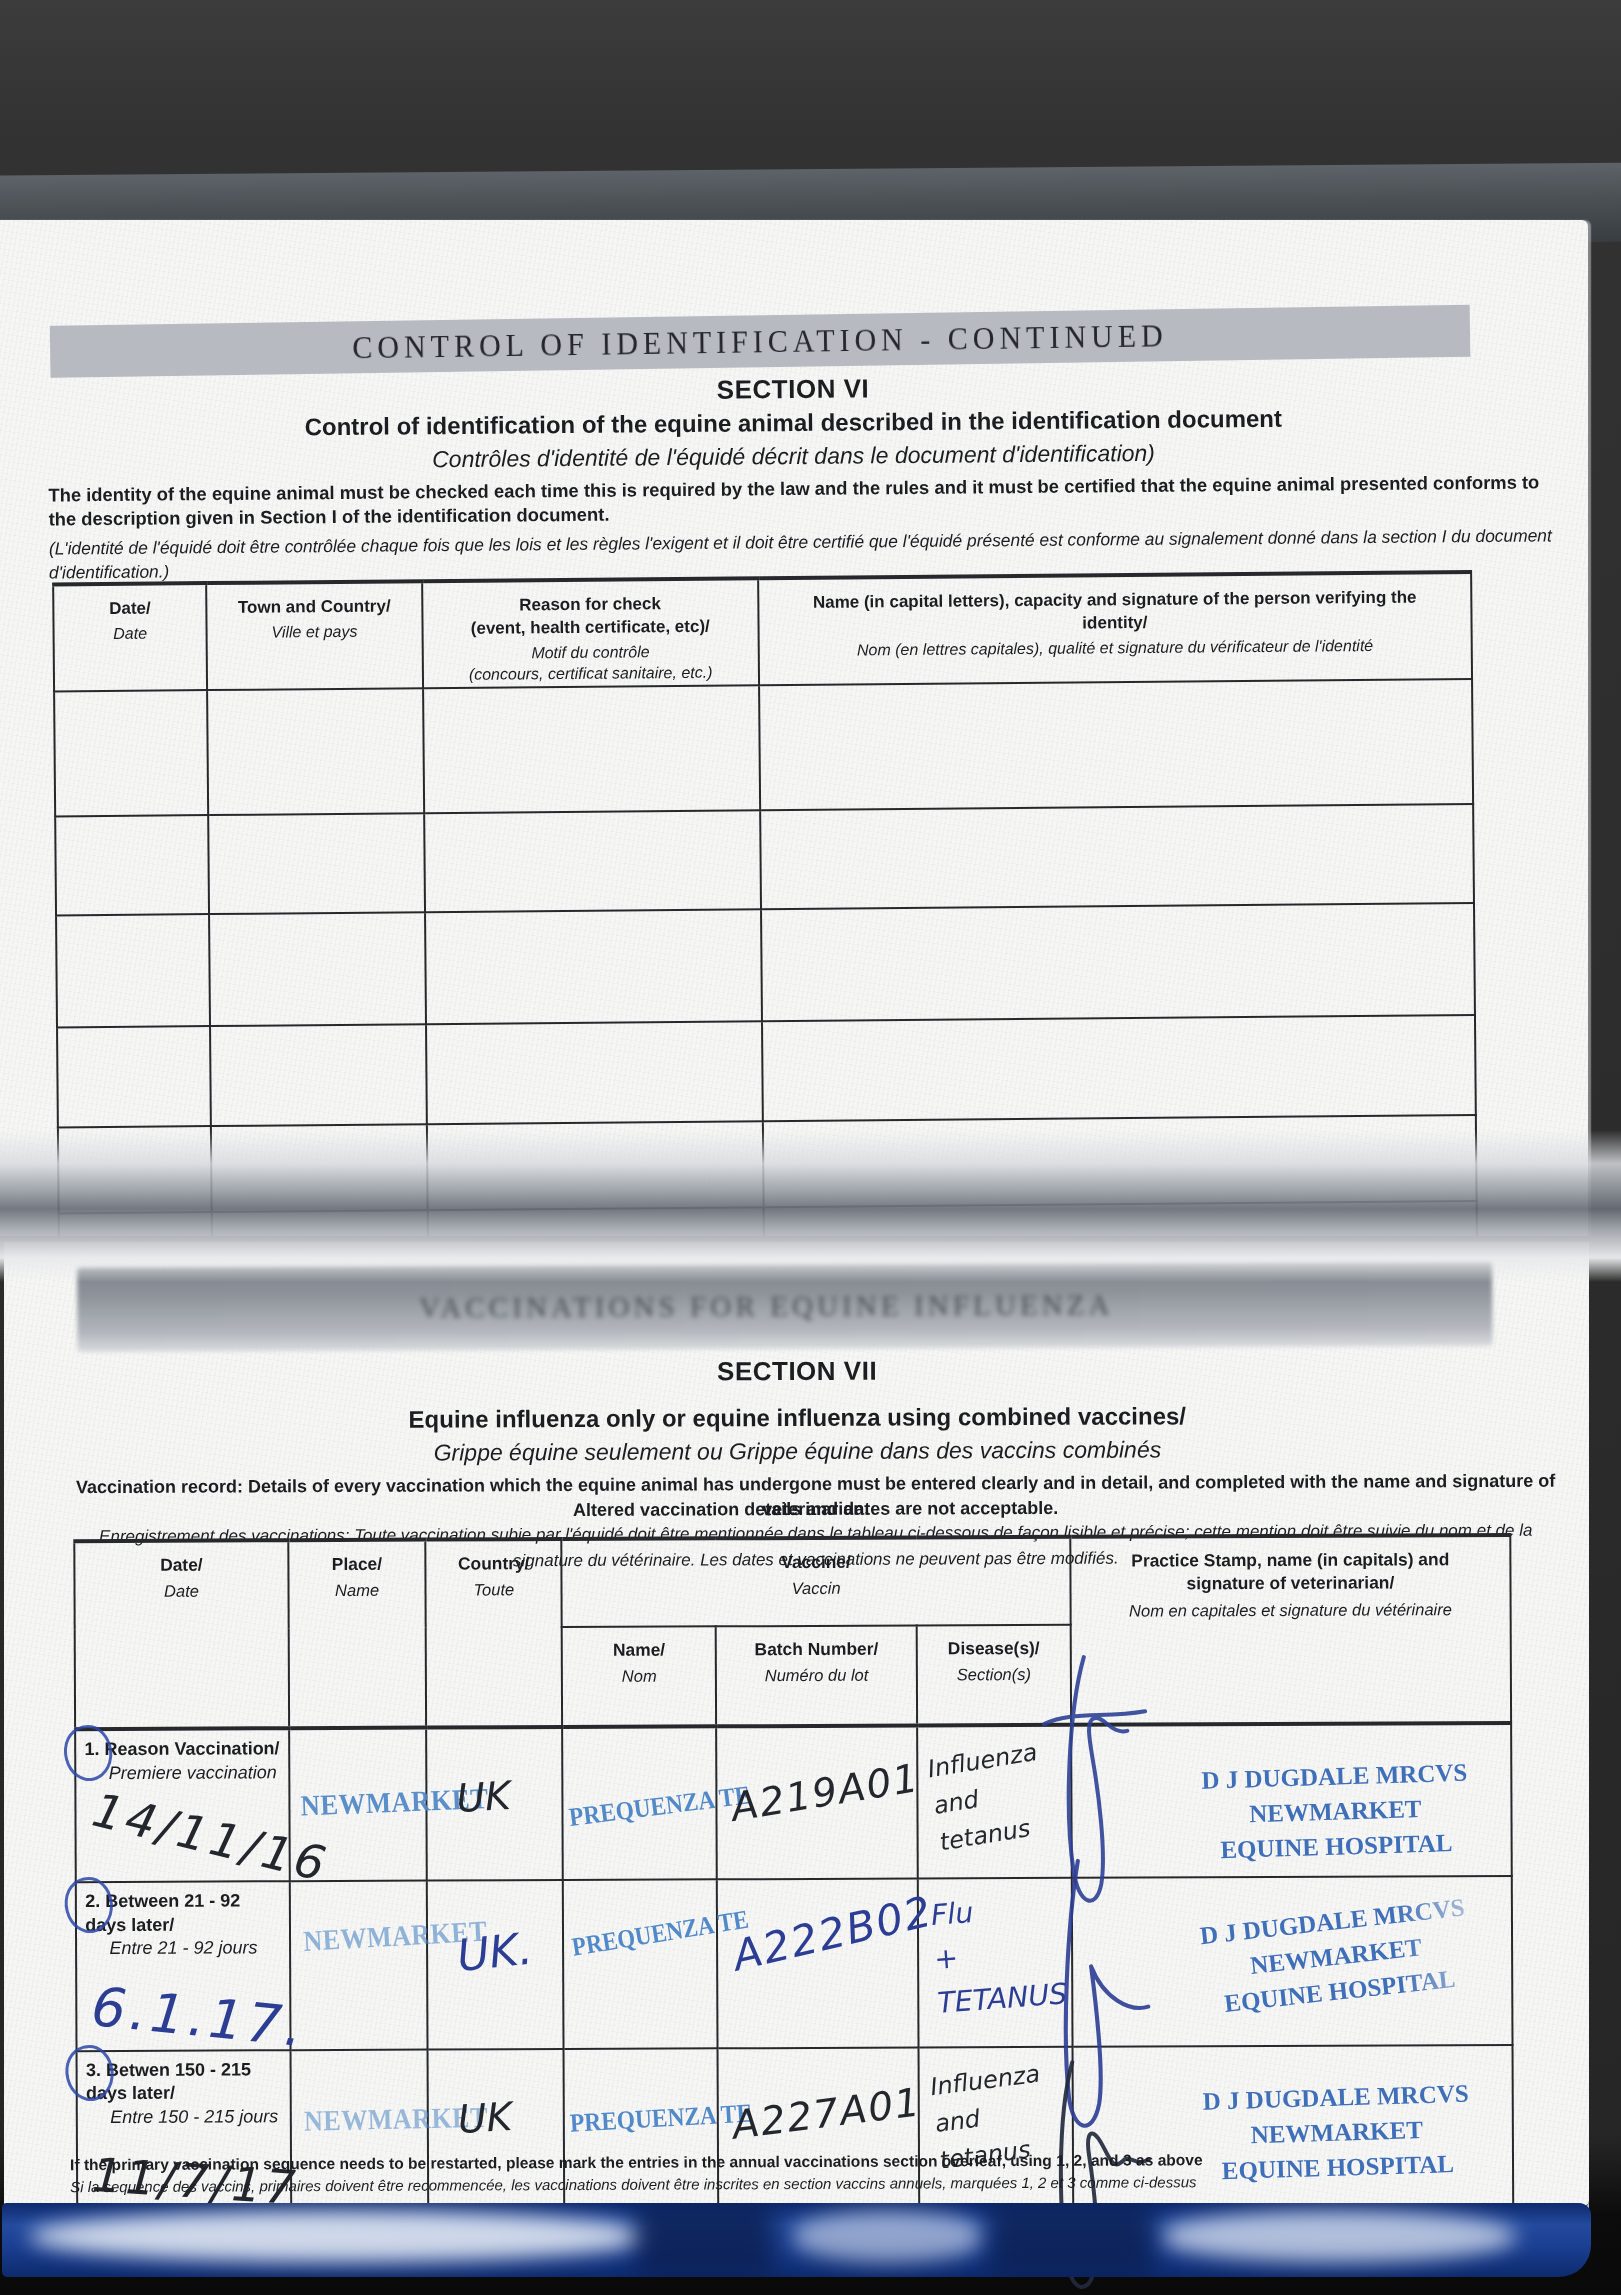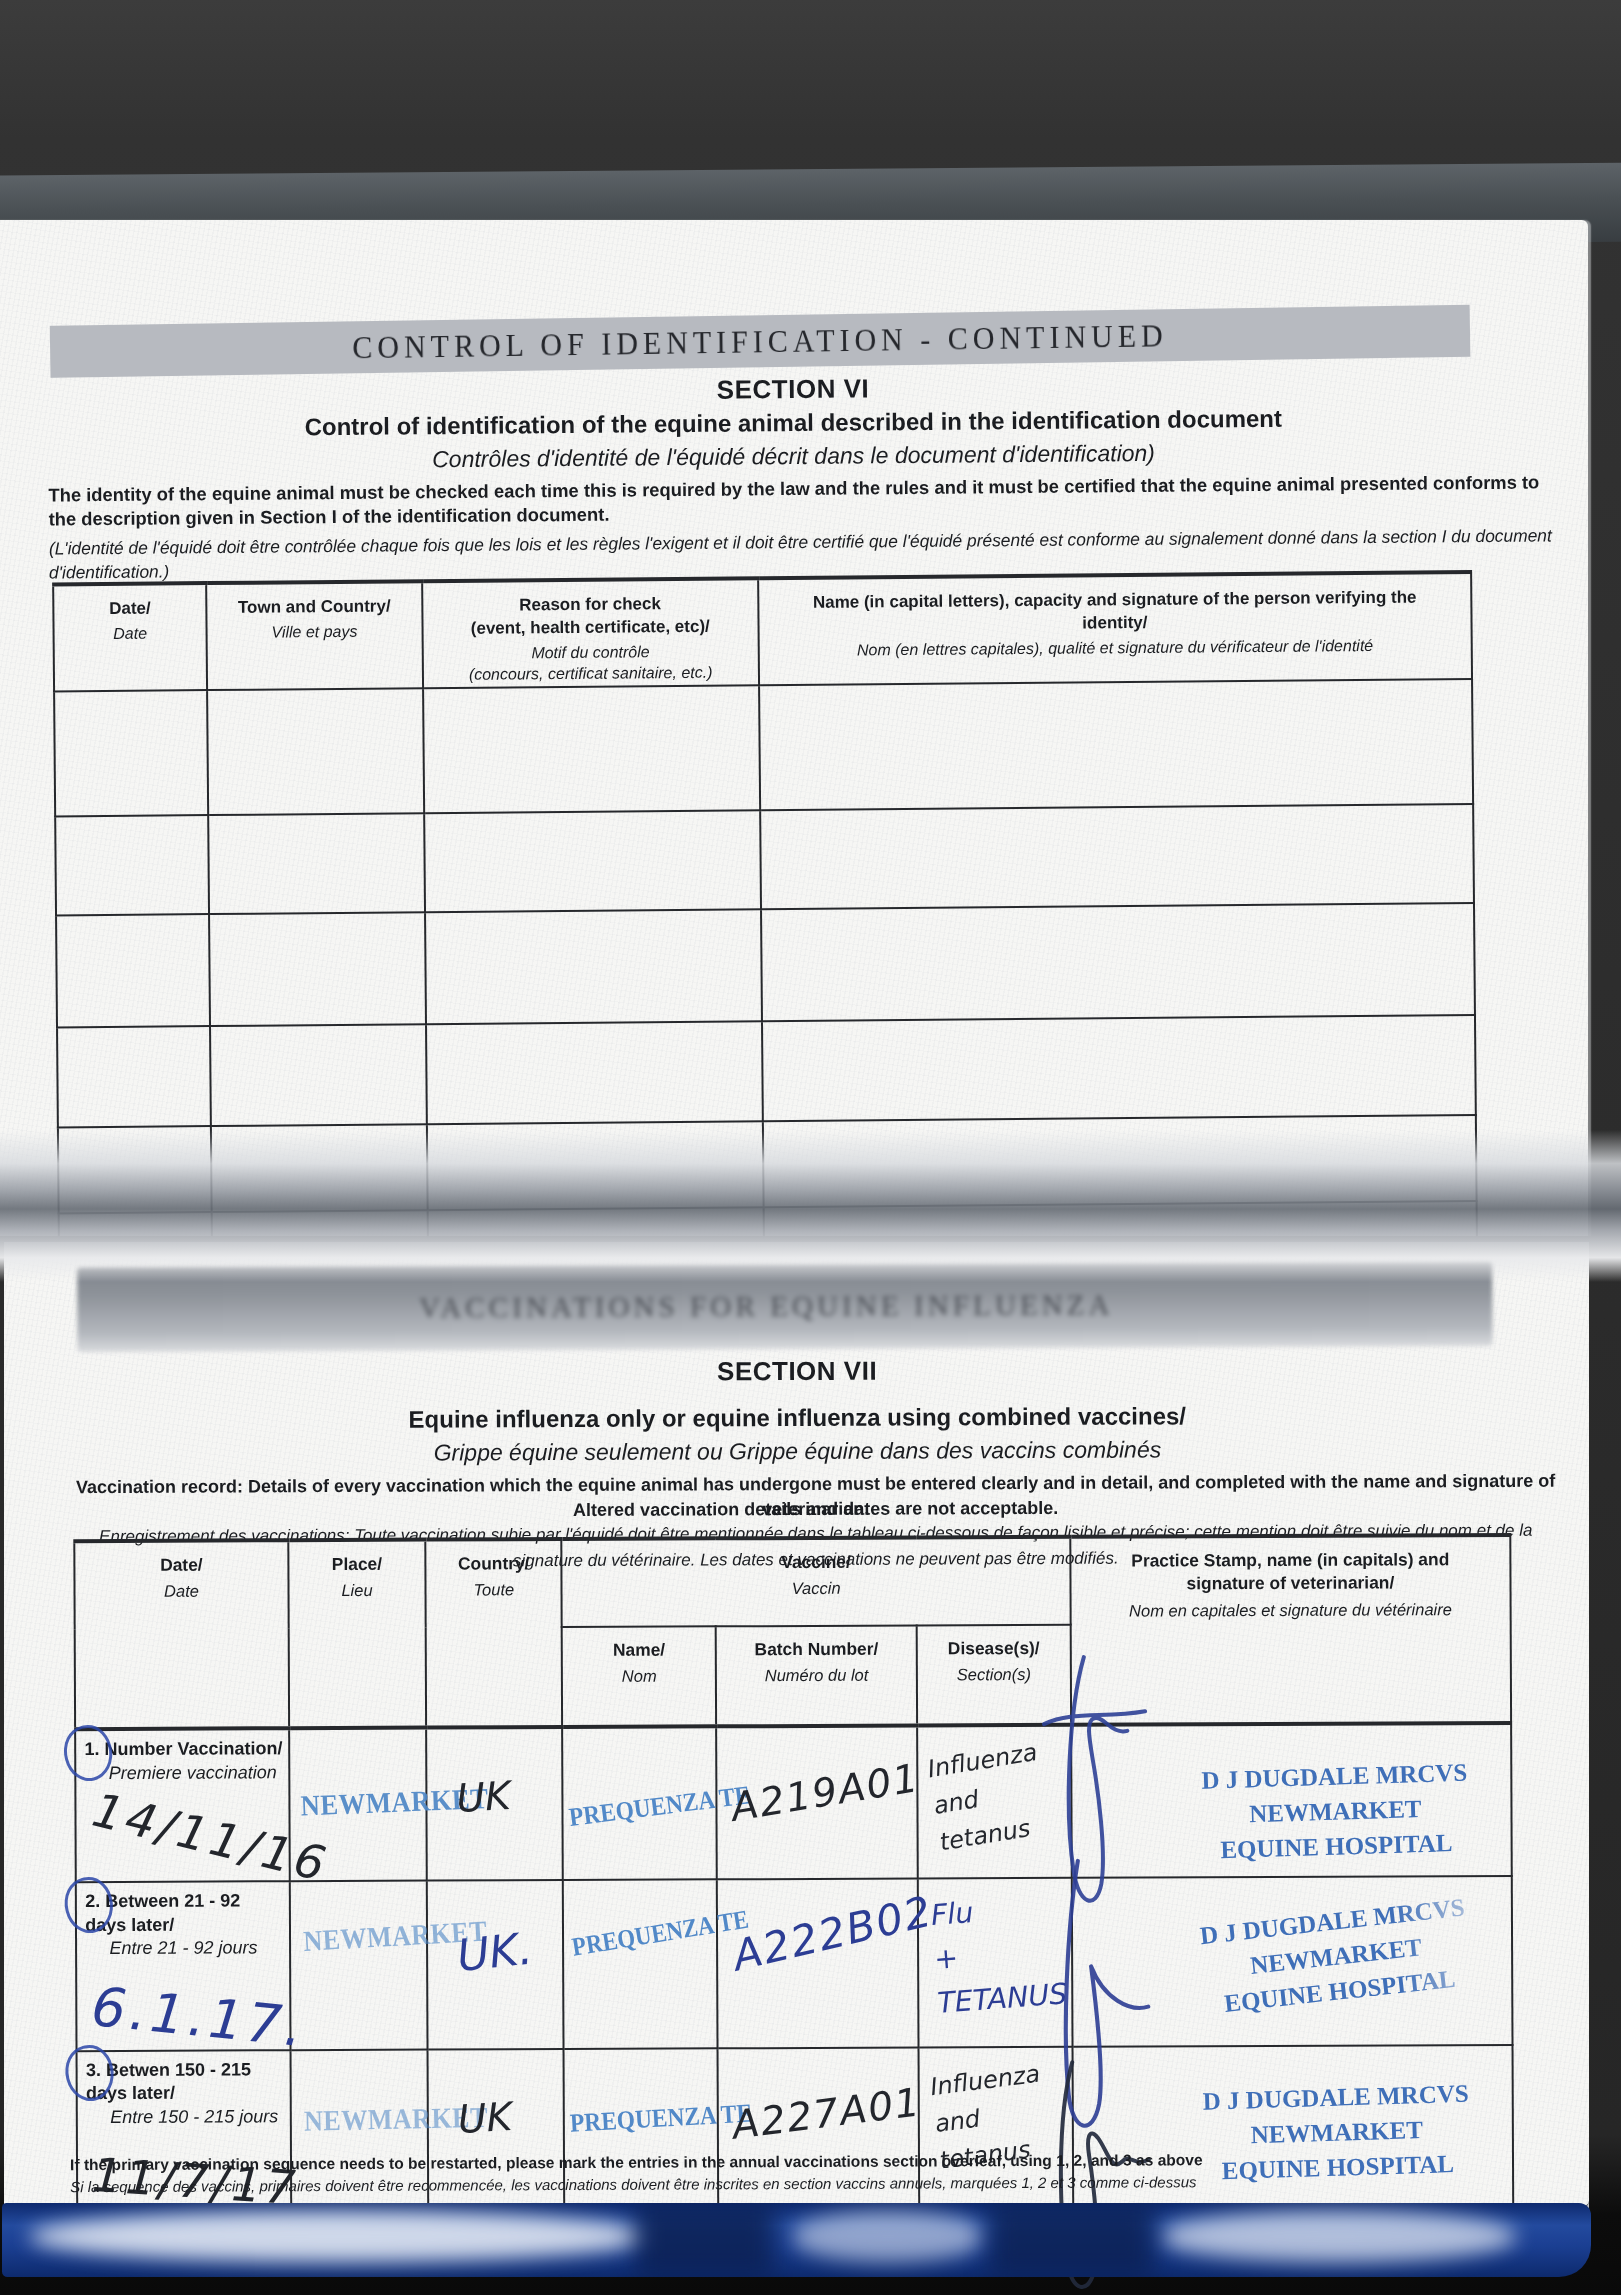--- a/index.html
+++ b/index.html
@@ -240,21 +240,21 @@
             <col style="width:30.65%">
         </colgroup>
         <thead>
           <tr>
             <th rowspan="2">
               <span class="h-en">Date/</span>
                 <span class="h-fr">Date</span>
               </th>
             <th rowspan="2">
               <span class="h-en">Place/</span>
-                <span class="h-fr">Lieu</span>
+                <span class="h-fr">Name</span>
               </th>
             <th rowspan="2">
               <span class="h-en">Country/</span>
                 <span class="h-fr">Toute</span>
               </th>
             <th colspan="3" style="height:73px;">
               <span class="h-en">Vaccine/</span>
                 <span class="h-fr">Vaccin</span>
               </th>
             <th rowspan="2">
@@ -277,21 +277,21 @@
               </th>
           </tr>
         </thead>
         <tbody>
 
           <tr class="r1">
             <td>
               <div class="row-label">
                 <span class="pen-circle"></span>
                 <span class="num">1.</span>
-                <span class="lbl-en">Number Vaccination/</span>
+                <span class="lbl-en">Reason Vaccination/</span>
                 <span class="lbl-fr">Premiere vaccination</span>
               </div>
               <span class="hw hw-date ink-black">14/11/16</span></td>
             <td>
               <span class="stamp-town">NEWMARKET</span></td>
             <td>
               <span class="hw hw-country ink-black">UK</span></td>
             <td>
               <span class="stamp-vacc">PREQUENZA TE</span></td>
             <td>

